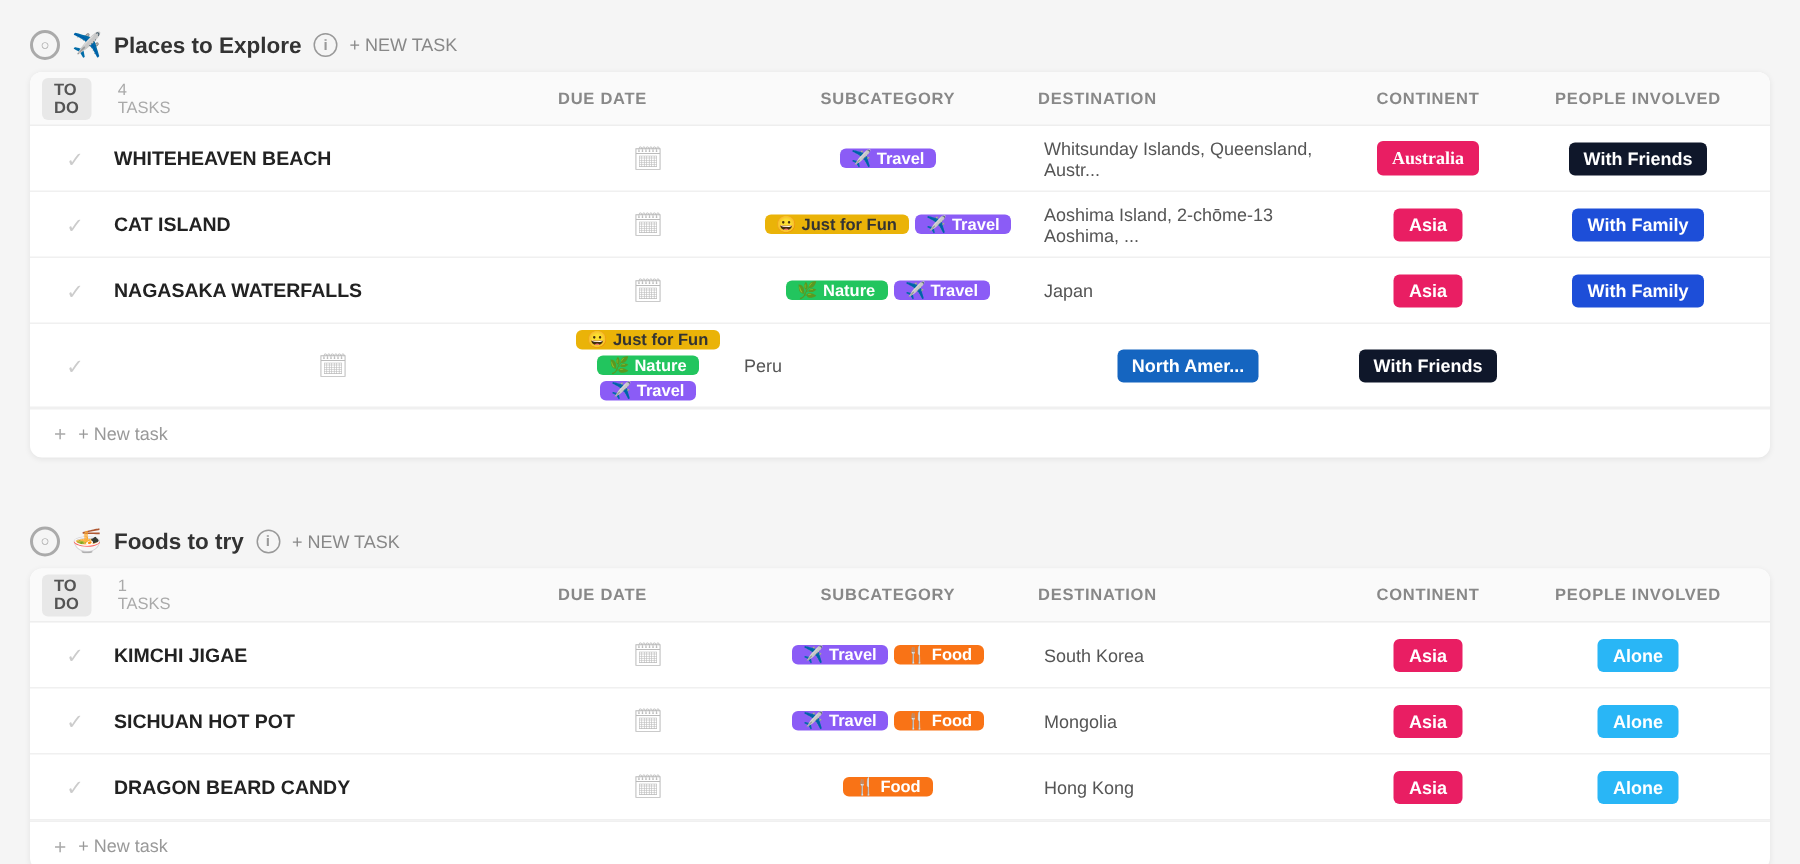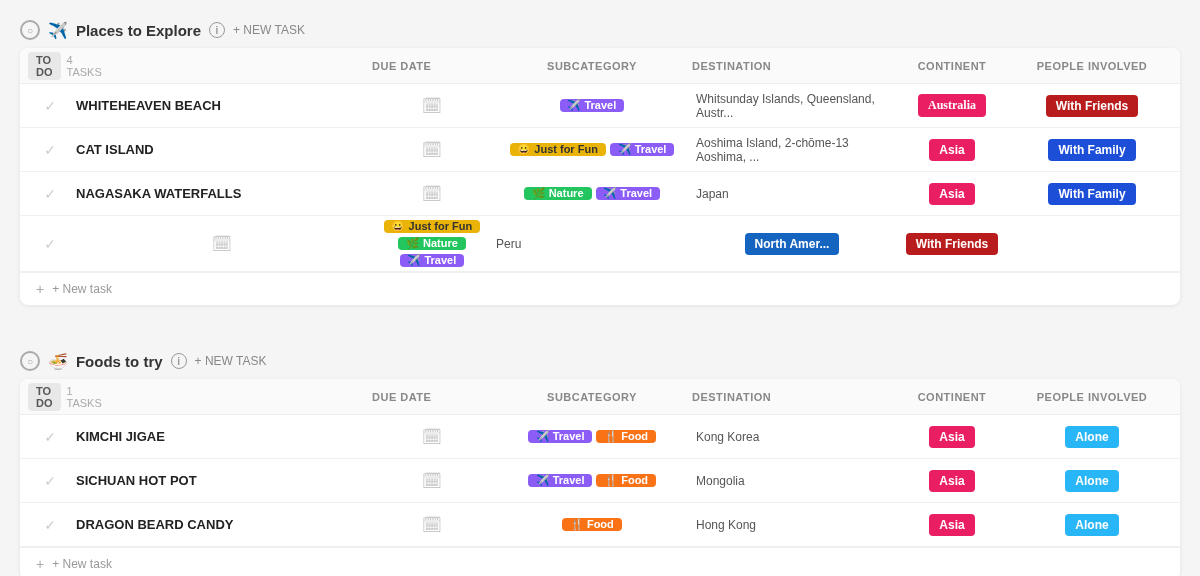--- a/index.html
+++ b/index.html
@@ -74,21 +74,21 @@
     .table-header .col-label {
       font-size: 11px;
       font-weight: 600;
       color: #888;
       text-transform: uppercase;
       letter-spacing: 0.5px;
     }
     .todo-badge {
       display: inline-flex;
       align-items: center;
-      gap: 6px;
+      gap: 18px;
     }
     .todo-pill {
       background: #e8e8e8;
       border-radius: 4px;
       padding: 2px 8px;
       font-size: 11px;
       font-weight: 700;
       color: #555;
     }
     .tasks-count {
@@ -190,21 +190,21 @@
       justify-content: center;
     }
     .people-badge {
       border-radius: 4px;
       padding: 4px 10px;
       font-size: 12px;
       font-weight: 600;
       color: white;
       text-align: center;
     }
-    .people-friends { background: #b91c1c; }
+    .people-friends { background: #0f172a; }
     .people-family { background: #1d4ed8; }
     .people-alone { background: #29b6f6; }
 
     
     .new-task-row {
       display: flex;
       align-items: center;
       gap: 8px;
       padding: 8px 16px;
       color: #999;
@@ -353,21 +353,21 @@
         <span class="check-icon">✓</span>
       </div>
       <div class="task-name">KIMCHI JIGAE</div>
       <div class="due-date-col">
         <span class="calendar-icon">🗓</span>
       </div>
       <div class="subcategory-col">
         <span class="tag tag-travel">✈️ Travel</span>
           <span class="tag tag-food">🍴 Food</span>
       </div>
-      <div class="destination-col">Kong Korea</div>
+      <div class="destination-col">South Korea</div>
       <div class="continent-col">
         <span class="continent-badge continent-asia">Asia</span>
       </div>
       <div class="people-col">
         <span class="people-badge people-alone">Alone</span>
       </div>
     </div>
       <div class="task-row">
       <div class="check-col">
         <span class="check-icon">✓</span>

